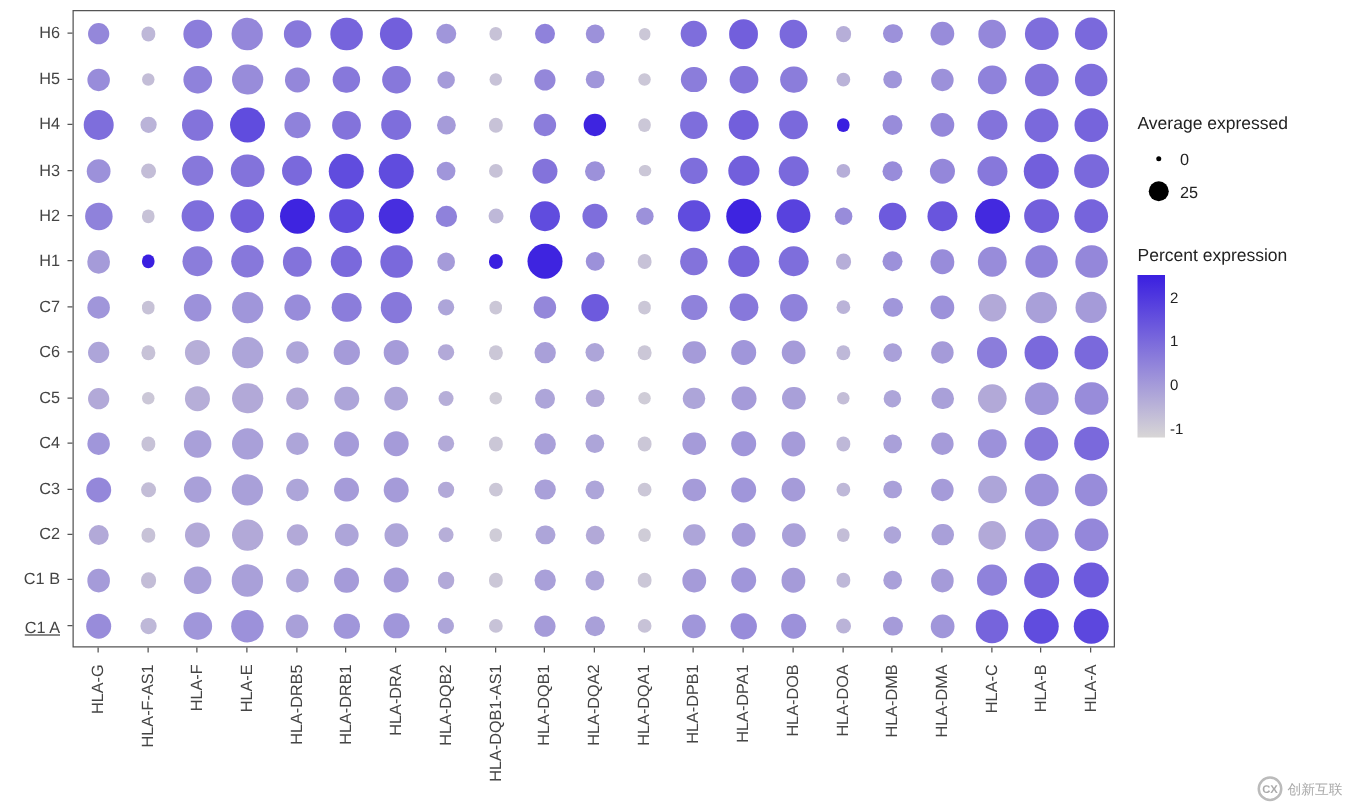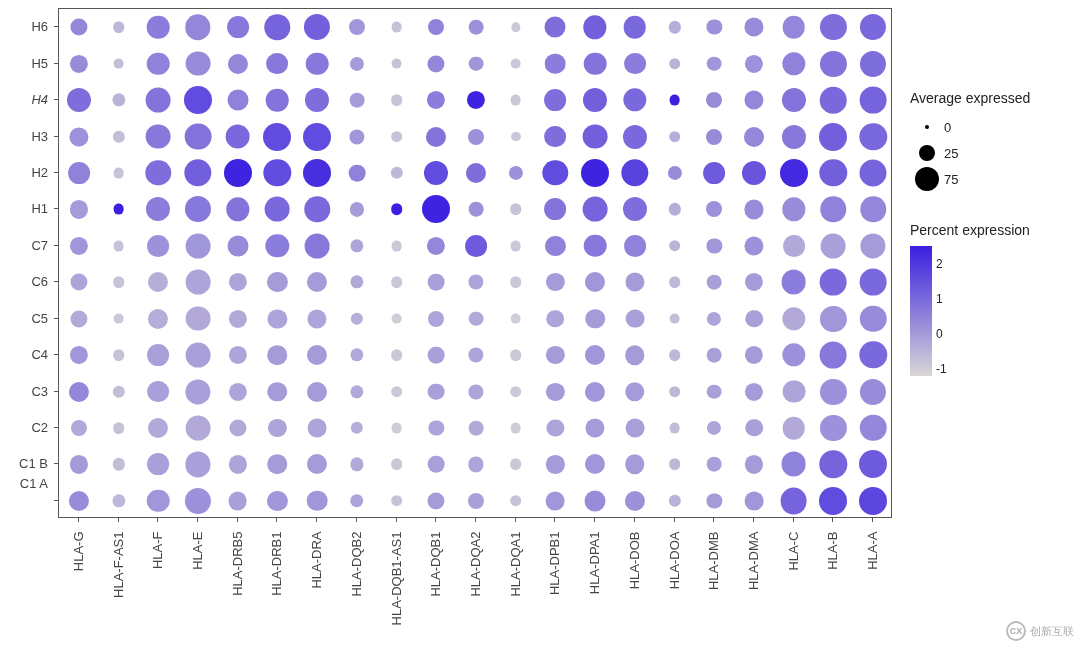--- a/index.html
+++ b/index.html
@@ -428,47 +428,41 @@
               <span style="width: 4px; height: 4px;"></span>
             </div>
             <div class="size-label">0</div>
           </div>
           <div class="size-row">
             <div class="size-swatch">
               <span style="width: 16px; height: 16px;"></span>
             </div>
             <div class="size-label">25</div>
           </div>
-          <div class="size-row">
-            <div class="size-swatch">
-              <span style="width: 24.7846px; height: 24.7846px;"></span>
-            </div>
-            <div class="size-label">75</div>
-          </div>
         </div>
     </div>
     <div id="color-legend">
       <div class="legend-title">Percent expression</div>
       <div id="colorbar" style="background: linear-gradient(rgb(58, 31, 224), rgb(216, 214, 214));">
           <div class="colorbar-tick" style="top: 17.5676px;">2</div>
           <div class="colorbar-tick" style="top: 52.7027px;">1</div>
           <div class="colorbar-tick" style="top: 87.8378px;">0</div>
           <div class="colorbar-tick" style="top: 122.973px;">-1</div>
         </div>
     </div>
   </div>
   <div id="wm">
     <span class="circ">CX</span>
     <span>创新互联</span>
   </div>
 <div class="tick-y" style="left: 0px; width: 48px; top: 26.2143px;">H6</div>
     <div class="tick-mark-y" style="left: 54px; top: 26.2143px; width: 4px;"></div>
     <div class="tick-y" style="left: 0px; width: 48px; top: 62.6429px;">H5</div>
     <div class="tick-mark-y" style="left: 54px; top: 62.6429px; width: 4px;"></div>
-    <div class="tick-y" style="left: 0px; width: 48px; top: 99.0714px; font-style: italic;">H4</div>
+    <div class="tick-y" style="left: 0px; width: 48px; top: 99.0714px;">H4</div>
     <div class="tick-mark-y" style="left: 54px; top: 99.0714px; width: 4px;"></div>
     <div class="tick-y" style="left: 0px; width: 48px; top: 135.5px;">H3</div>
     <div class="tick-mark-y" style="left: 54px; top: 135.5px; width: 4px;"></div>
     <div class="tick-y" style="left: 0px; width: 48px; top: 171.929px;">H2</div>
     <div class="tick-mark-y" style="left: 54px; top: 171.929px; width: 4px;"></div>
     <div class="tick-y" style="left: 0px; width: 48px; top: 208.357px;">H1</div>
     <div class="tick-mark-y" style="left: 54px; top: 208.357px; width: 4px;"></div>
     <div class="tick-y" style="left: 0px; width: 48px; top: 244.786px;">C7</div>
     <div class="tick-mark-y" style="left: 54px; top: 244.786px; width: 4px;"></div>
     <div class="tick-y" style="left: 0px; width: 48px; top: 281.214px;">C6</div>
@@ -476,21 +470,21 @@
     <div class="tick-y" style="left: 0px; width: 48px; top: 317.643px;">C5</div>
     <div class="tick-mark-y" style="left: 54px; top: 317.643px; width: 4px;"></div>
     <div class="tick-y" style="left: 0px; width: 48px; top: 354.071px;">C4</div>
     <div class="tick-mark-y" style="left: 54px; top: 354.071px; width: 4px;"></div>
     <div class="tick-y" style="left: 0px; width: 48px; top: 390.5px;">C3</div>
     <div class="tick-mark-y" style="left: 54px; top: 390.5px; width: 4px;"></div>
     <div class="tick-y" style="left: 0px; width: 48px; top: 426.929px;">C2</div>
     <div class="tick-mark-y" style="left: 54px; top: 426.929px; width: 4px;"></div>
     <div class="tick-y" style="left: 0px; width: 48px; top: 463.357px;">C1 B</div>
     <div class="tick-mark-y" style="left: 54px; top: 463.357px; width: 4px;"></div>
-    <div class="tick-y" style="left: 0px; width: 48px; top: 483px;">C1 A</div>
+    <div class="tick-y" style="left: 0px; width: 48px; top: 502px; text-decoration: underline;">C1 A</div>
     <div class="tick-mark-y" style="left: 54px; top: 499.786px; width: 4px;"></div>
     <div class="tick-mark-x" style="left: 77.8571px; top: 518px; height: 4px;"></div>
     <div class="tick-x" style="left: 77.8571px; top: 530px; width: 120px; transform: translate(-120px, -6px) rotate(-90deg); transform-origin: right center;">HLA-G</div>
     <div class="tick-mark-x" style="left: 117.571px; top: 518px; height: 4px;"></div>
     <div class="tick-x" style="left: 117.571px; top: 530px; width: 120px; transform: translate(-120px, -6px) rotate(-90deg); transform-origin: right center;">HLA-F-AS1</div>
     <div class="tick-mark-x" style="left: 157.286px; top: 518px; height: 4px;"></div>
     <div class="tick-x" style="left: 157.286px; top: 530px; width: 120px; transform: translate(-120px, -6px) rotate(-90deg); transform-origin: right center;">HLA-F</div>
     <div class="tick-mark-x" style="left: 197px; top: 518px; height: 4px;"></div>
     <div class="tick-x" style="left: 197px; top: 530px; width: 120px; transform: translate(-120px, -6px) rotate(-90deg); transform-origin: right center;">HLA-E</div>
     <div class="tick-mark-x" style="left: 236.714px; top: 518px; height: 4px;"></div>

